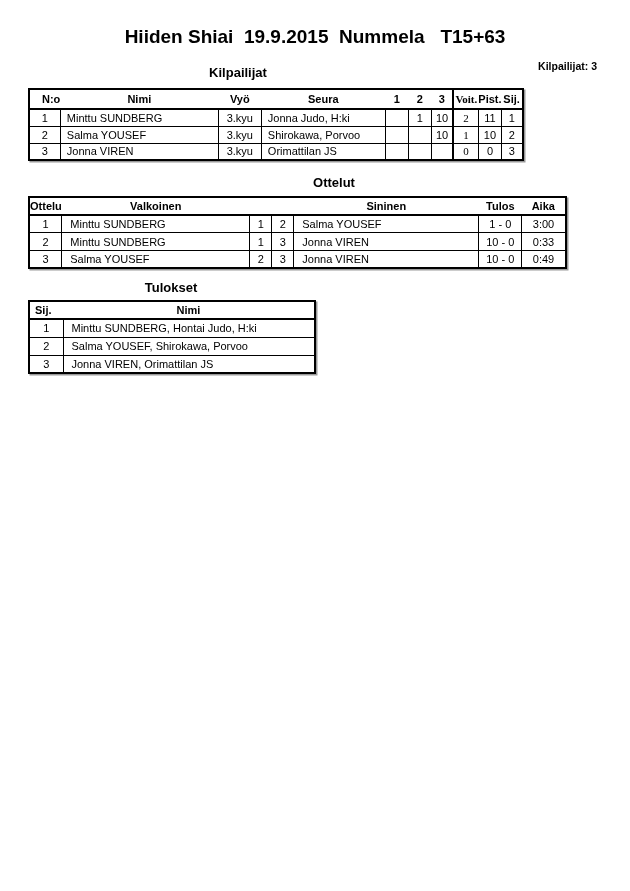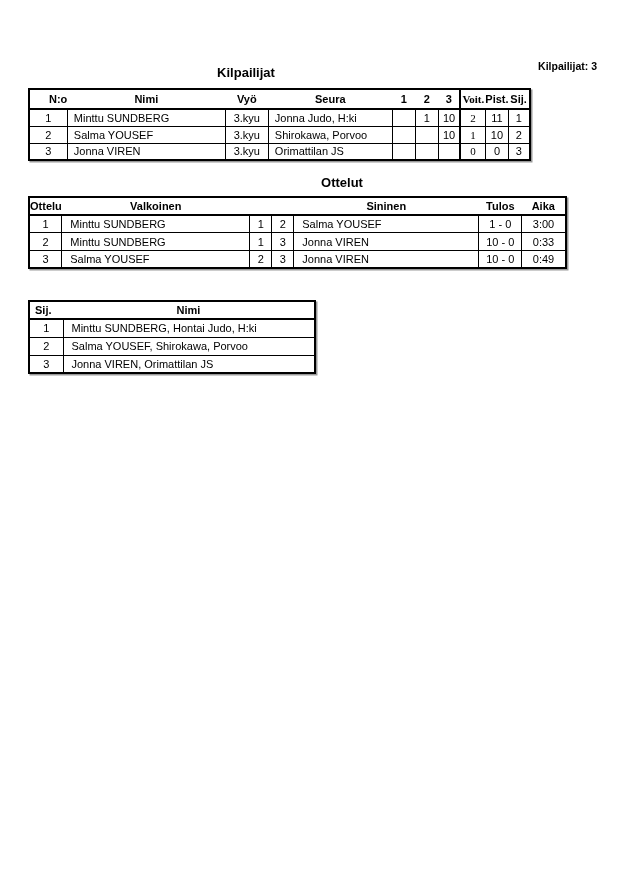--- a/index.html
+++ b/index.html
@@ -11,21 +11,21 @@
 
   .doc-title {
     position:absolute; top:26px; left:0; width:630px;
     text-align:center; font-size:19px; font-weight:bold; white-space:pre;
   }
   .competitor-count {
     position:absolute; top:60px; left:0; width:597px;
     text-align:right; font-size:10.5px; font-weight:bold;
   }
   .section-heading {
-    position:absolute; font-size:13px; font-weight:bold; text-align:center;margin-left:8px;
+    position:absolute; font-size:13px; font-weight:bold; text-align:center;
   }
   .h-kilpailijat { top:65px;  left:0; width:476px; }
   .h-ottelut     { top:175px; left:0; width:590px;padding-left:39px; }
   .h-tulokset    { top:280px; left:0; width:342px; }
 
   table {
     position:absolute;
     border-collapse:collapse; table-layout:fixed;
     border:2px solid #000; background:#fff;
     box-shadow:1.5px 1.5px 0 #999999;
@@ -36,40 +36,41 @@
   }
   th {
     font-weight:bold;
     border-left:none; border-right:none;
     border-bottom:2px solid #000;
   }
   td { border:1px solid #000; font-weight:normal; }
   .thick-l { border-left:2px solid #000 !important;font-family:Liberation Serif, serif; }
   .l  { text-align:left; padding-left:6px; }
   .l8 { text-align:left; padding-left:8px; }
-  th.flush { text-align:center; padding-left:19px; }
+  th.flush { text-align:center; padding-left:12px; }
   th.pad4  { text-align:left; padding-left:5px; }
 
   #t1 { left:28px; top:88px; }
   #t1 thead tr { height:20px; }
   #t1 tbody tr { height:17px; }
 
   #t2 { left:28px; top:196px; }
   #t2 thead tr { height:18px;padding-left:26px; }
   #t2 tbody tr { height:17.8px; }
 
   #t3 { left:28px; top:300px; }
   #t3 thead tr { height:18px; }
   #t3 tbody tr { height:18px; }
 </style>
 </head>
 <body>
 
 <div class="page">
 
+  <div class="doc-title">Hiiden Shiai  19.9.2015  Nummela   T15+63</div>
   <div class="competitor-count">Kilpailijat: 3</div>
 
   <div class="section-heading h-kilpailijat">Kilpailijat</div>
   <table id="t1">
     <colgroup>
       <col style="width:29px">
         <col style="width:158px">
         <col style="width:43px">
         <col style="width:124px">
       <col style="width:23px">
@@ -179,20 +180,21 @@
         <td class="l8">Salma YOUSEF</td>
         <td>2</td>
         <td>3</td>
         <td class="l8">Jonna VIREN</td>
         <td>10 - 0</td>
         <td>0:49</td>
       </tr>
     </tbody>
   </table>
 
+  <div class="section-heading h-tulokset">Tulokset</div>
   <table id="t3">
     <colgroup>
       <col style="width:34px">
         <col style="width:252px">
     </colgroup>
     <thead>
       <tr>
         <th class="pad4">Sij.</th>
         <th>Nimi</th>
       </tr>

